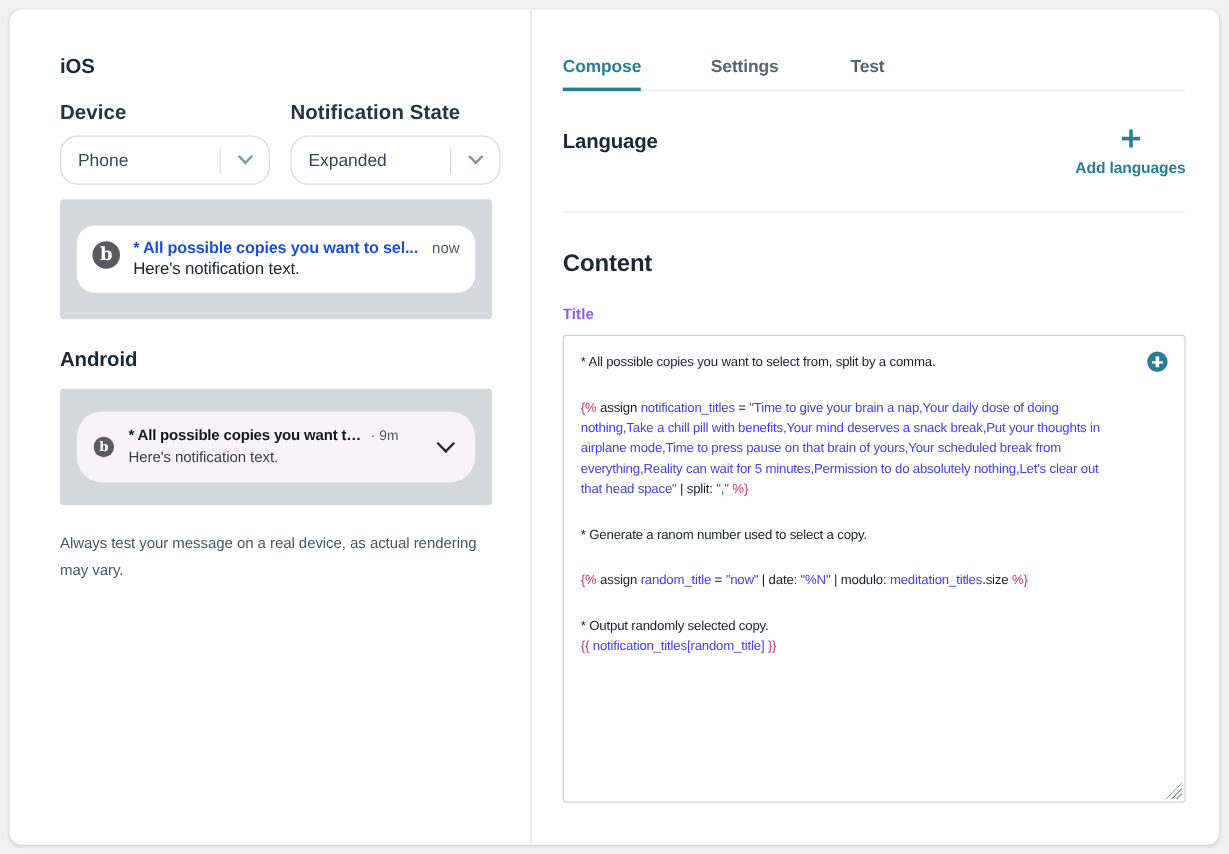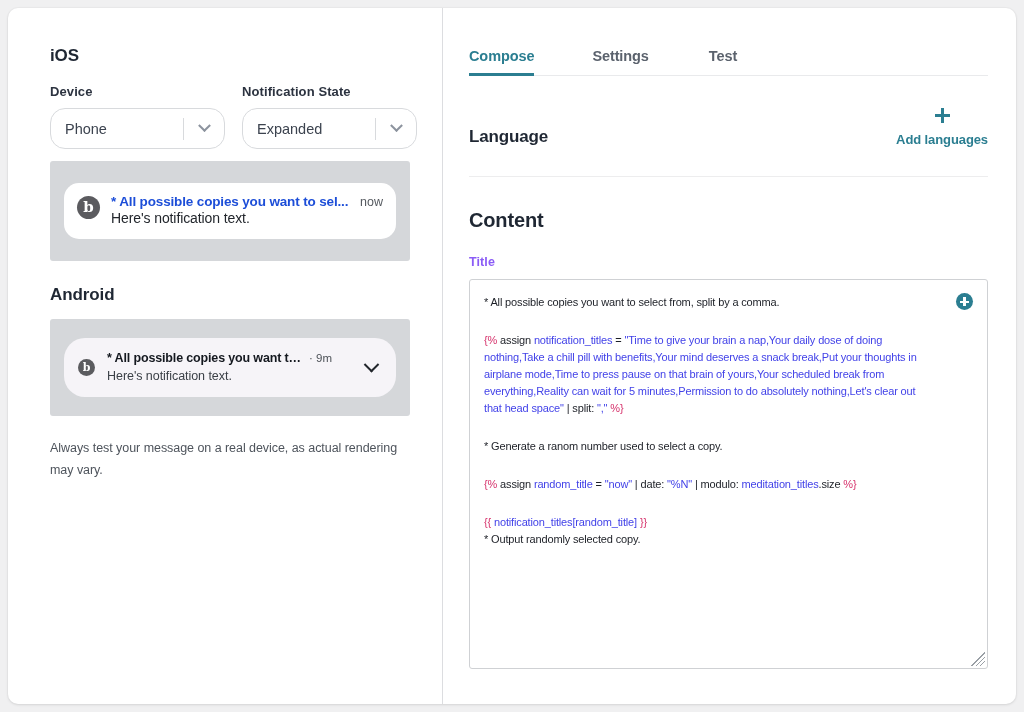--- a/index.html
+++ b/index.html
@@ -49,21 +49,21 @@
 
   .field-row {
     display: flex;
     gap: 17px;
     margin-bottom: 12px;
   }
 
   .field-group { width: 175px; }
 
   .field-label {
-    font-size: 13px;
+    font-size: 17px;
     font-weight: bold;
     color: #2c3340;
     margin-bottom: 9px;
     letter-spacing: 0.1px;
   }
 
   .select-box {
     position: relative;
     height: 41px;
     border: 1px solid #d8dadd;
@@ -261,21 +261,21 @@
   .tab.active::after {
     content: "";
     position: absolute;
     left: 0; right: 20px; bottom: -1px;
     height: 3px;
     background: #2b7e91;
   }
 
   .section-head {
     display: flex;
-    align-items: flex-end;
+    align-items: flex-start;
     justify-content: space-between;
   }
   .section-title {
     font-size: 17px;
     font-weight: bold;
     color: #1f2733;
     letter-spacing: -0.15px;
   }
   .add-languages {
     display: flex;
@@ -471,24 +471,24 @@
 
       <p>
         <span>* Generate a ranom number used to select a copy.</span>
       </p>
       <div class="spacer"></div>
 
       <p><span class="delim">{%</span><span class="plain-dark"> assign </span><span class="liquid">random_title</span><span class="plain-dark"> = </span><span class="liquid">"now"</span><span class="plain-dark"> | date: </span><span class="liquid">"%N"</span><span class="plain-dark"> | modulo: </span><span class="liquid">meditation_titles</span><span class="plain-dark">.size </span><span class="delim">%}</span></p>
 
       <div class="spacer"></div>
 
-      <p><span class="delim">{{</span><span class="liquid"> notification_titles[random_title] </span><span class="delim">}}</span></p>
-
       <p>
         <span>* Output randomly selected copy.</span>
       </p>
 
+      <p><span class="delim">{{</span><span class="liquid"> notification_titles[random_title] </span><span class="delim">}}</span></p>
+
       <div class="add-circle"></div>
       <div class="resize-grip"></div>
     </div>
 
   </div>
 </div>
 
 </body></html>

